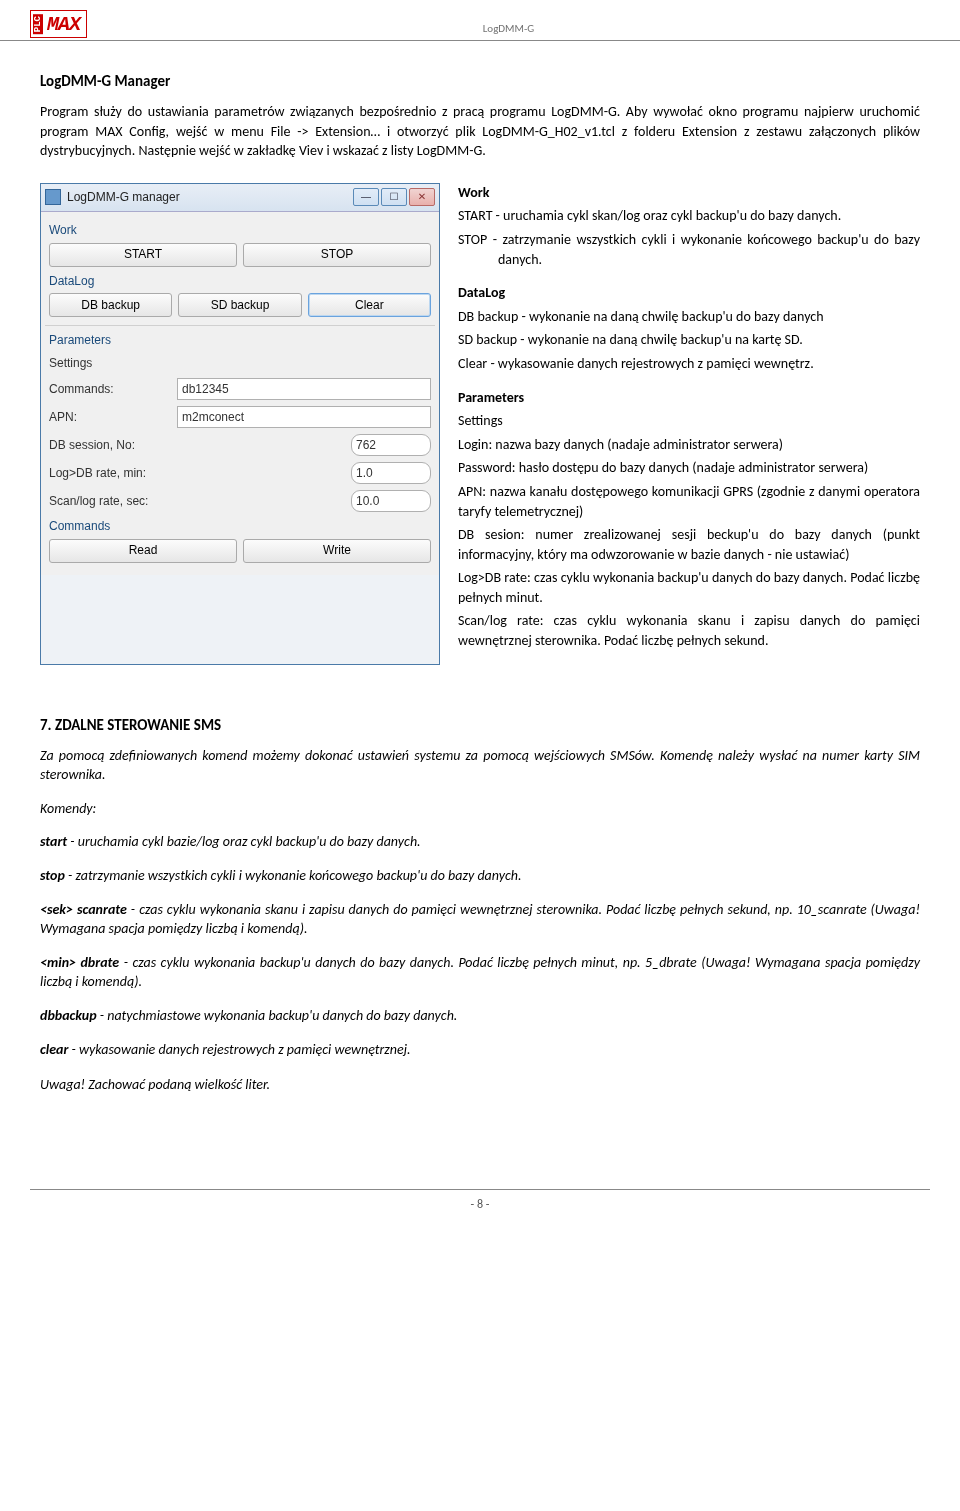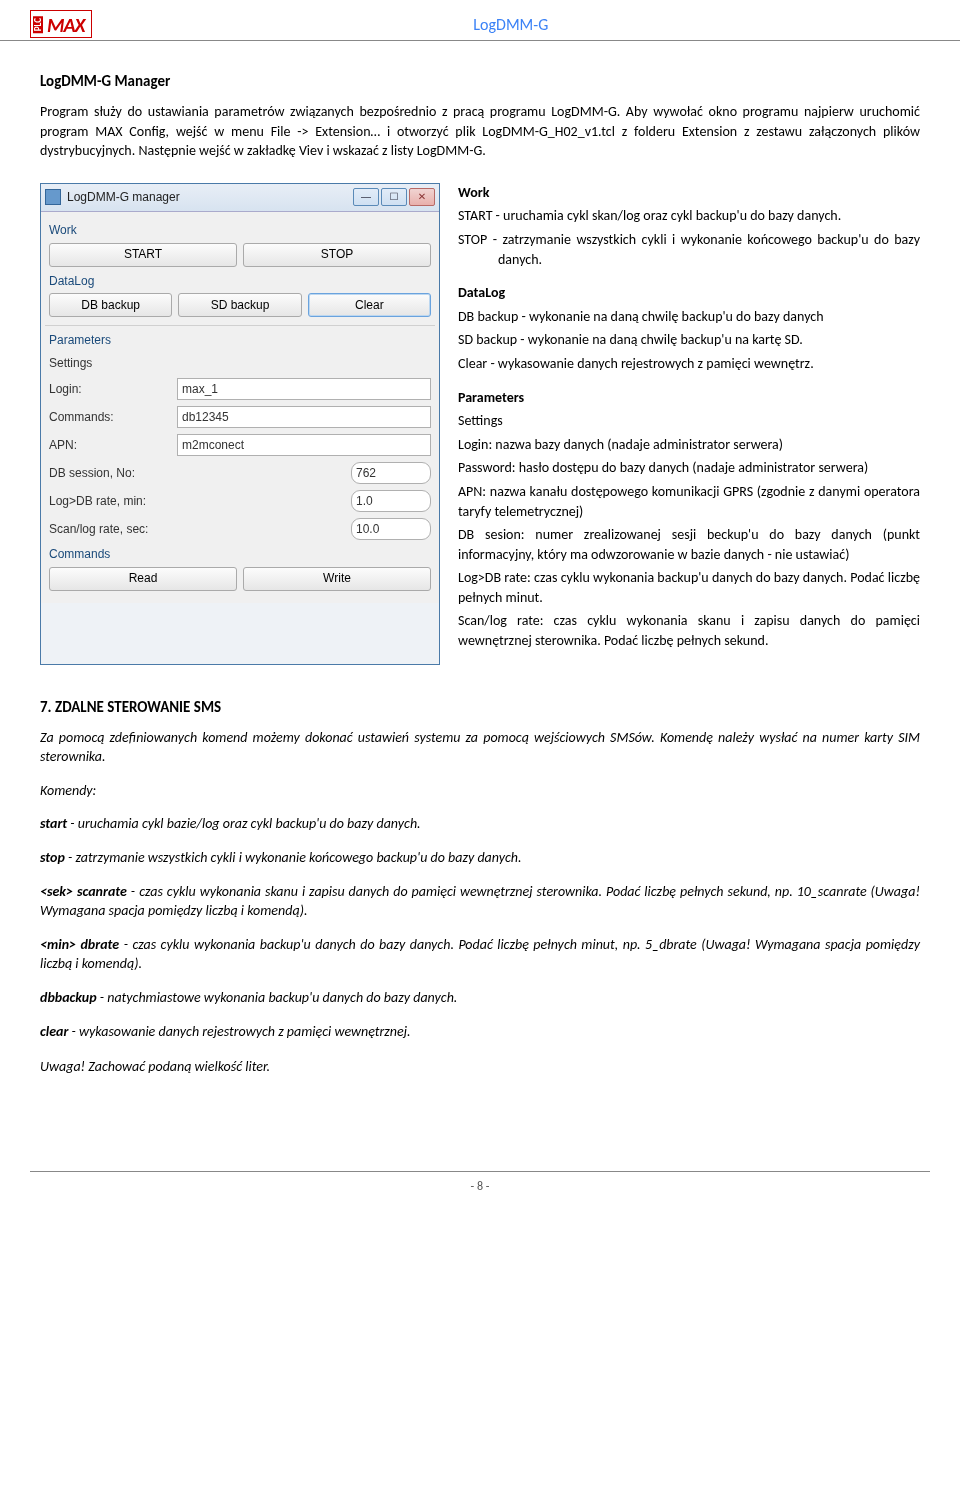--- a/index.html
+++ b/index.html
@@ -17,20 +17,21 @@
     padding: 10px 30px 2px 30px;
     border-bottom: 1px solid #888;
     position: relative;
   }
   .logo {
     display: flex;
     align-items: center;
     border: 1px solid #c00;
     padding: 3px 6px 2px 2px;
     height: 28px;
+    font-family: Liberation Mono, monospace;
   }
   .logo-box {
     background: #c00;
     color: #fff;
     font-size: 9px;
     line-height: 8px;
     writing-mode: vertical-rl;
     transform: rotate(180deg);
     padding: 2px 1px;
     margin-right: 4px;
@@ -39,22 +40,22 @@
   .logo-text {
     color: #c00;
     font-weight: 900;
     font-size: 20px;
     font-style: italic;
     letter-spacing: -1px;
   }
   .page-header-title {
     flex: 1;
     text-align: center;
-    font-size: 16px;
-    color: #3b82f6;
+    font-size: 11px;
+    color: #737373;
     padding-bottom: 2px;
   }
   .content {
     padding: 30px 40px 20px 40px;
   }
   h3.section-title {
     font-weight: bold;
     font-size: 15px;
     margin-bottom: 10px;
   }
@@ -159,21 +160,21 @@
   .desc-col .blk .hd { font-weight: bold; }
   .desc-col p { margin-bottom: 4px; }
   .footer {
     border-top: 1px solid #888;
     text-align: center;
     font-size: 12px;
     color: #555;
     padding: 6px 0;
     margin: 0 30px;
   }
-  .sms-section { margin-top: 32px; }
+  .sms-section { margin-top: 50px; }
   .sms-section p { margin-bottom: 14px; text-align: justify; font-style: italic;}
   .cmd-line { margin-bottom: 2px;}
   .b { font-weight: bold; }
 </style>
 </head>
 <body>
 
 <div class="page-header">
   <div class="logo">
     <span class="logo-box">PLC</span>
@@ -211,24 +212,20 @@
           <div class="ui-btn">DB backup</div>
           <div class="ui-btn">SD backup</div>
           <div class="ui-btn highlight">Clear</div>
         </div>
 
         <div class="divider"></div>
 
         <div class="section-label">Parameters</div>
         <div class="sub-label">Settings</div>
 
-        <div class="field-row mid">
-          <label>Login:</label>
-          <input type="text" value="max_1" style="">
-        </div>
         <div class="field-row mid">
           <label>Commands:</label>
           <input type="text" value="db12345" style="">
         </div>
         <div class="field-row">
           <label>APN:</label>
           <input type="text" value="m2mconect" style="">
         </div>
         <div class="field-row short">
           <label style="flex:1">DB session, No:</label>

